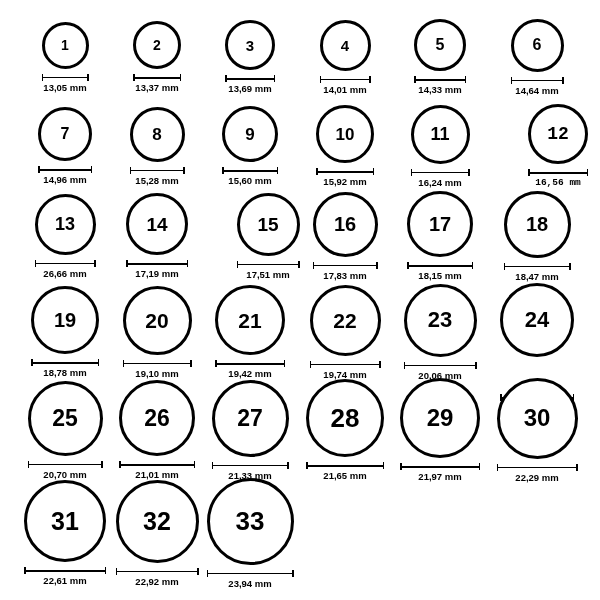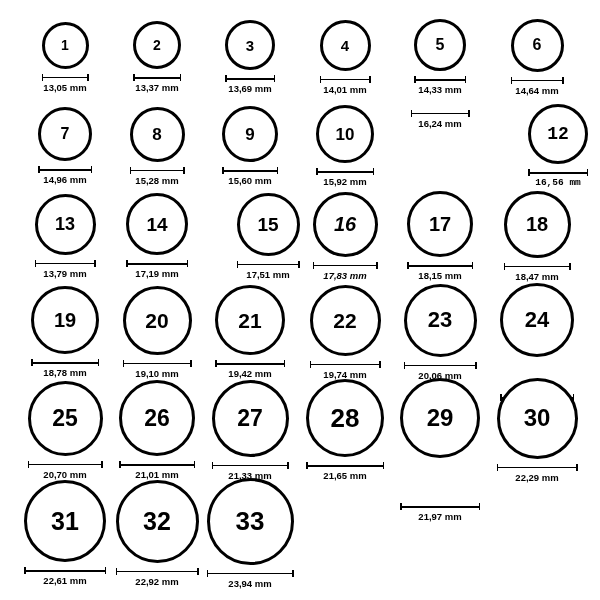--- a/index.html
+++ b/index.html
@@ -205,20 +205,23 @@
       <div class="dim">
         <div class="dim-line" style="width: 58px;">
           <div class="bar"></div>
           <div class="cap left"></div>
           <div class="cap right"></div>
         </div>
         <div class="dim-label">15,92 mm</div>
       </div>
     </div>
     <div class="ring-cell" style="left: 395px; top: 104.5px; width: 90px;">
+      <div class="ring-circle" style="width: 59px; height: 59px;">
+        <span class="ring-size" style="font-size: 18px;">11</span>
+      </div>
       <div class="dim">
         <div class="dim-line" style="width: 59px;">
           <div class="bar"></div>
           <div class="cap left"></div>
           <div class="cap right"></div>
         </div>
         <div class="dim-label">16,24 mm</div>
       </div>
     </div>
     <div class="ring-cell" style="left: 513px; top: 104px; width: 90px; font-family: Liberation Mono, monospace;">
@@ -237,21 +240,21 @@
     <div class="ring-cell" style="left: 20px; top: 193.5px; width: 90px;">
       <div class="ring-circle" style="width: 61px; height: 61px;">
         <span class="ring-size" style="font-size: 18px;">13</span>
       </div>
       <div class="dim">
         <div class="dim-line" style="width: 61px;">
           <div class="bar"></div>
           <div class="cap left"></div>
           <div class="cap right"></div>
         </div>
-        <div class="dim-label">13,79 mm</div>
+        <div class="dim-label">26,66 mm</div>
       </div>
     </div>
     <div class="ring-cell" style="left: 112px; top: 193px; width: 90px;">
       <div class="ring-circle" style="width: 62px; height: 62px;">
         <span class="ring-size" style="font-size: 19px;">14</span>
       </div>
       <div class="dim">
         <div class="dim-line" style="width: 62px;">
           <div class="bar"></div>
           <div class="cap left"></div>
@@ -266,21 +269,21 @@
       </div>
       <div class="dim">
         <div class="dim-line" style="width: 63px;">
           <div class="bar"></div>
           <div class="cap left"></div>
           <div class="cap right"></div>
         </div>
         <div class="dim-label">17,51 mm</div>
       </div>
     </div>
-    <div class="ring-cell" style="left: 300px; top: 191.5px; width: 90px; font-style: italic;">
+    <div class="ring-cell" style="left: 300px; top: 191.5px; width: 90px;">
       <div class="ring-circle" style="width: 65px; height: 65px;">
         <span class="ring-size" style="font-size: 20px;">16</span>
       </div>
       <div class="dim">
         <div class="dim-line" style="width: 65px;">
           <div class="bar"></div>
           <div class="cap left"></div>
           <div class="cap right"></div>
         </div>
         <div class="dim-label">17,83 mm</div>
@@ -435,21 +438,21 @@
       </div>
       <div class="dim">
         <div class="dim-line" style="width: 78px;">
           <div class="bar"></div>
           <div class="cap left"></div>
           <div class="cap right"></div>
         </div>
         <div class="dim-label">21,65 mm</div>
       </div>
     </div>
-    <div class="ring-cell" style="left: 395px; top: 378px; width: 90px; gap: 40px;">
+    <div class="ring-cell" style="left: 395px; top: 378px; width: 90px;">
       <div class="ring-circle" style="width: 80px; height: 80px;">
         <span class="ring-size" style="font-size: 24px;">29</span>
       </div>
       <div class="dim">
         <div class="dim-line" style="width: 80px;">
           <div class="bar"></div>
           <div class="cap left"></div>
           <div class="cap right"></div>
         </div>
         <div class="dim-label">21,97 mm</div>

